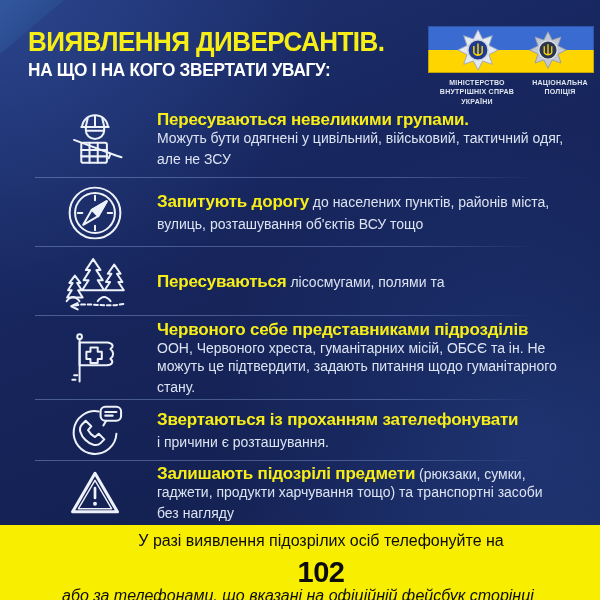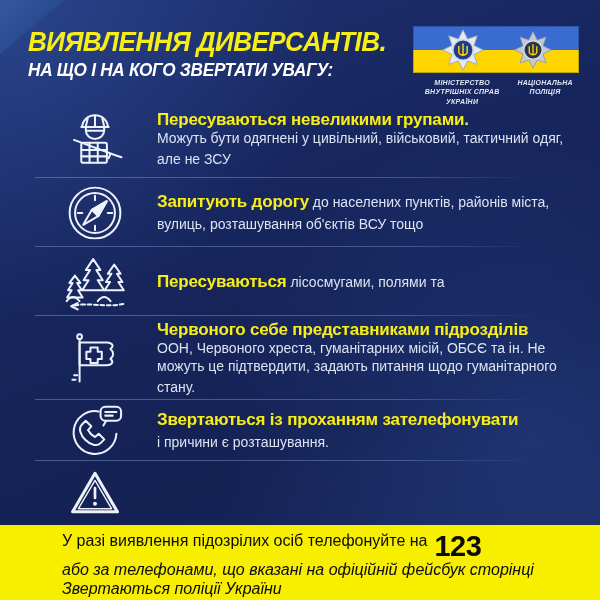--- a/index.html
+++ b/index.html
@@ -12,21 +12,21 @@
       radial-gradient(circle at 0% 0%, rgba(70,112,200,.30), rgba(70,112,200,0) 38%),
       linear-gradient(158deg, #1f3273 0%, #17265e 34%, #142153 68%, #1b2b63 100%);
     color:#dce3f2;
   }
   .corner-accent{
     position:absolute; left:0; top:0; width:64px; height:54px;
     background:linear-gradient(135deg, #33579e 0%, #2a4a8f 55%, rgba(42,74,143,0) 100%);
     clip-path:polygon(0 0, 100% 0, 0 100%);
   }
   
-  .header{ position:relative; height:100px; display:flex; justify-content:flex-start; padding:27px 4px 0 28px;font-style:italic; }
+  .header{ position:relative; height:100px; display:flex; justify-content:space-between; padding:27px 4px 0 28px; }
   .titles h1{
     color:#f8ee17; font-size:28px; font-weight:bold; letter-spacing:-0.6px;
     transform:scaleX(.93); transform-origin:left top; white-space:nowrap; line-height:1.04;
   }
   .titles h2{
     color:#ffffff; font-size:18.5px; font-weight:bold; letter-spacing:-0.3px;
     transform:scaleX(.93); transform-origin:left top; white-space:nowrap; margin-top:3px;
   }
   .logos{ width:168px; margin-top:-1px; flex:none; }
   .flag{ position:relative; width:166px; height:47px;
@@ -37,37 +37,37 @@
   .badge-right{ left:72%; transform:translate(-50%,-50%); }
   .orgs{ display:flex; margin-top:5px; }
   .orgs div{
     color:#dfe6f0; font-size:7px; font-weight:bold; letter-spacing:.25px;
     text-align:center; line-height:1.35;
   }
   .org-left{ width:98px; }
   .org-right{ width:68px; }
   
   .list{ height:425px; display:flex; flex-direction:column; padding:0 35px; }
-  .item{ position:relative; display:flex; align-items:center; }
+  .item{ position:relative; display:flex; align-items:center;justify-content:center; }
   .item:not(:last-child)::after{
     content:""; position:absolute; left:0; right:28px; bottom:0; height:1px;
     background:linear-gradient(90deg, rgba(145,172,228,.42) 0%, rgba(145,172,228,.38) 72%, rgba(145,172,228,0) 100%);
   }
   .i1{ height:78px; } .i2{ height:69px; } .i3{ height:69px; }
   .i4{ height:84px; } .i5{ height:61px; } .i6{ height:64px; }
   .icon-box{ flex:none; width:72px; margin:0 26px 0 24px; display:flex; align-items:center; justify-content:center; }
   .icon-box svg{ stroke:#edf1fa; fill:none; stroke-width:2.2; stroke-linecap:round; stroke-linejoin:round; }
   .text{ width:408px; font-size:14px; line-height:1.26; color:#dce3f2; }
   .hd{ color:#f8ee17; font-weight:bold; font-size:17px; letter-spacing:-0.2px; }
   .hd-block{ display:block; }
   .tail{ color:#f8ee17; font-weight:bold; font-size:17px; letter-spacing:-0.2px; }
   .tail:not(:empty){ display:block; }
   
   .footer{ height:75px; background:#f8ee00; color:#0c0c0c; padding:7px 20px 0 62px; line-height:1.16; }
-  .f-line1{ display:flex; align-items:flex-start; gap:7px; font-size:16px; }
+  .f-line1{ display:flex; align-items:center; gap:7px; font-size:16px;flex-direction:column; }
   .phone{ font-size:29px; font-weight:bold; letter-spacing:-0.5px; line-height:1; }
   .f-line{ font-size:16px;font-style:italic; }
 </style>
 </head>
 <body>
 
 <div class="poster">
   <div class="corner-accent"></div>
 
   <div class="header">
@@ -165,25 +165,26 @@
 
     <div class="item i6">
       <div class="icon-box">
         <svg width="56" height="52" viewBox="0 0 62 58">
           <path d="M31 7 L56 50 H6 Z" stroke-width="3.4"></path>
           <path d="M31 15 L49.5 46.5 H12.5 Z" stroke-width="1.6"></path>
           <path d="M31 23.5 v11" stroke-width="3"></path>
           <circle cx="31" cy="41" r="2.2" fill="#edf1fa" stroke="none"></circle>
         </svg>
       </div>
+      <p class="text"><span class="hd">Залишають підозрілі предмети</span> <span>(рюкзаки, сумки, гаджети, продукти харчування тощо) та транспортні засоби без нагляду</span><span class="tail"></span></p>
     </div>
 
   </div>
 
   <div class="footer">
     <div class="f-line1">
       <span>У разі виявлення підозрілих осіб телефонуйте на</span>
-      <span class="phone">123</span>
+      <span class="phone">102</span>
     </div>
     <div class="f-line">або за телефонами, що вказані на офіційній фейсбук сторінці</div>
     <div class="f-line">Звертаються поліції України</div>
   </div>
 </div>
 
 </body></html>

